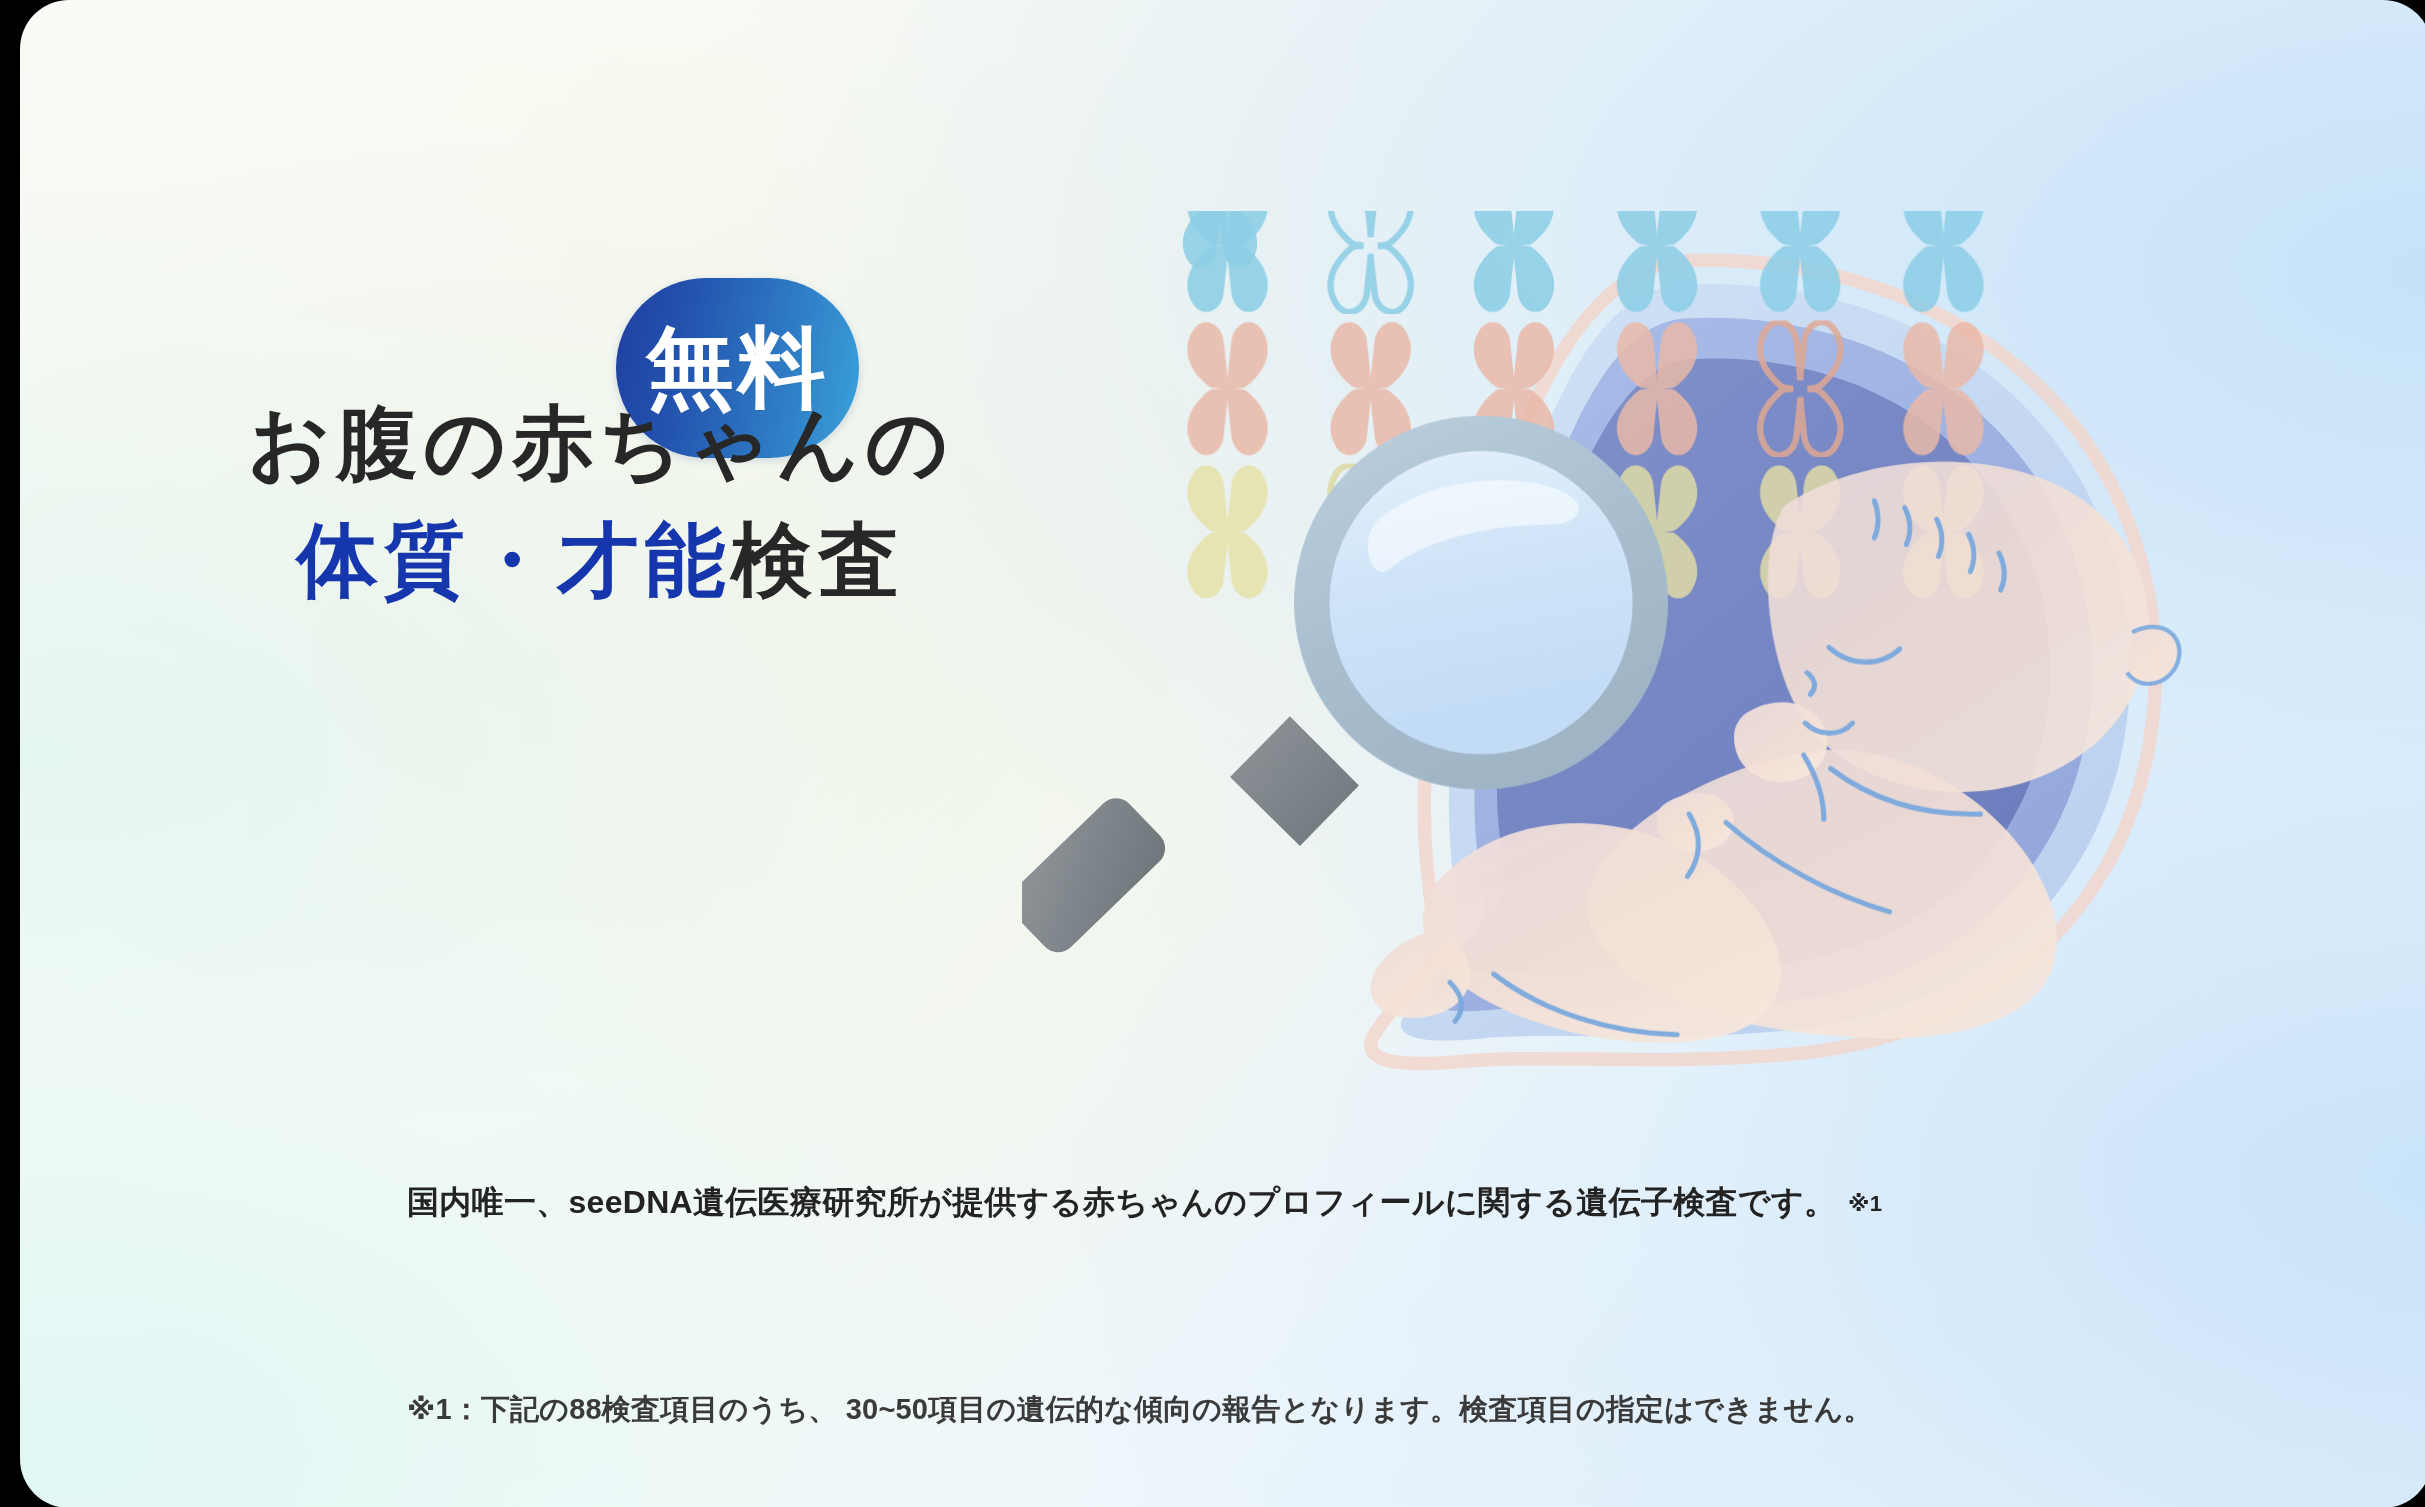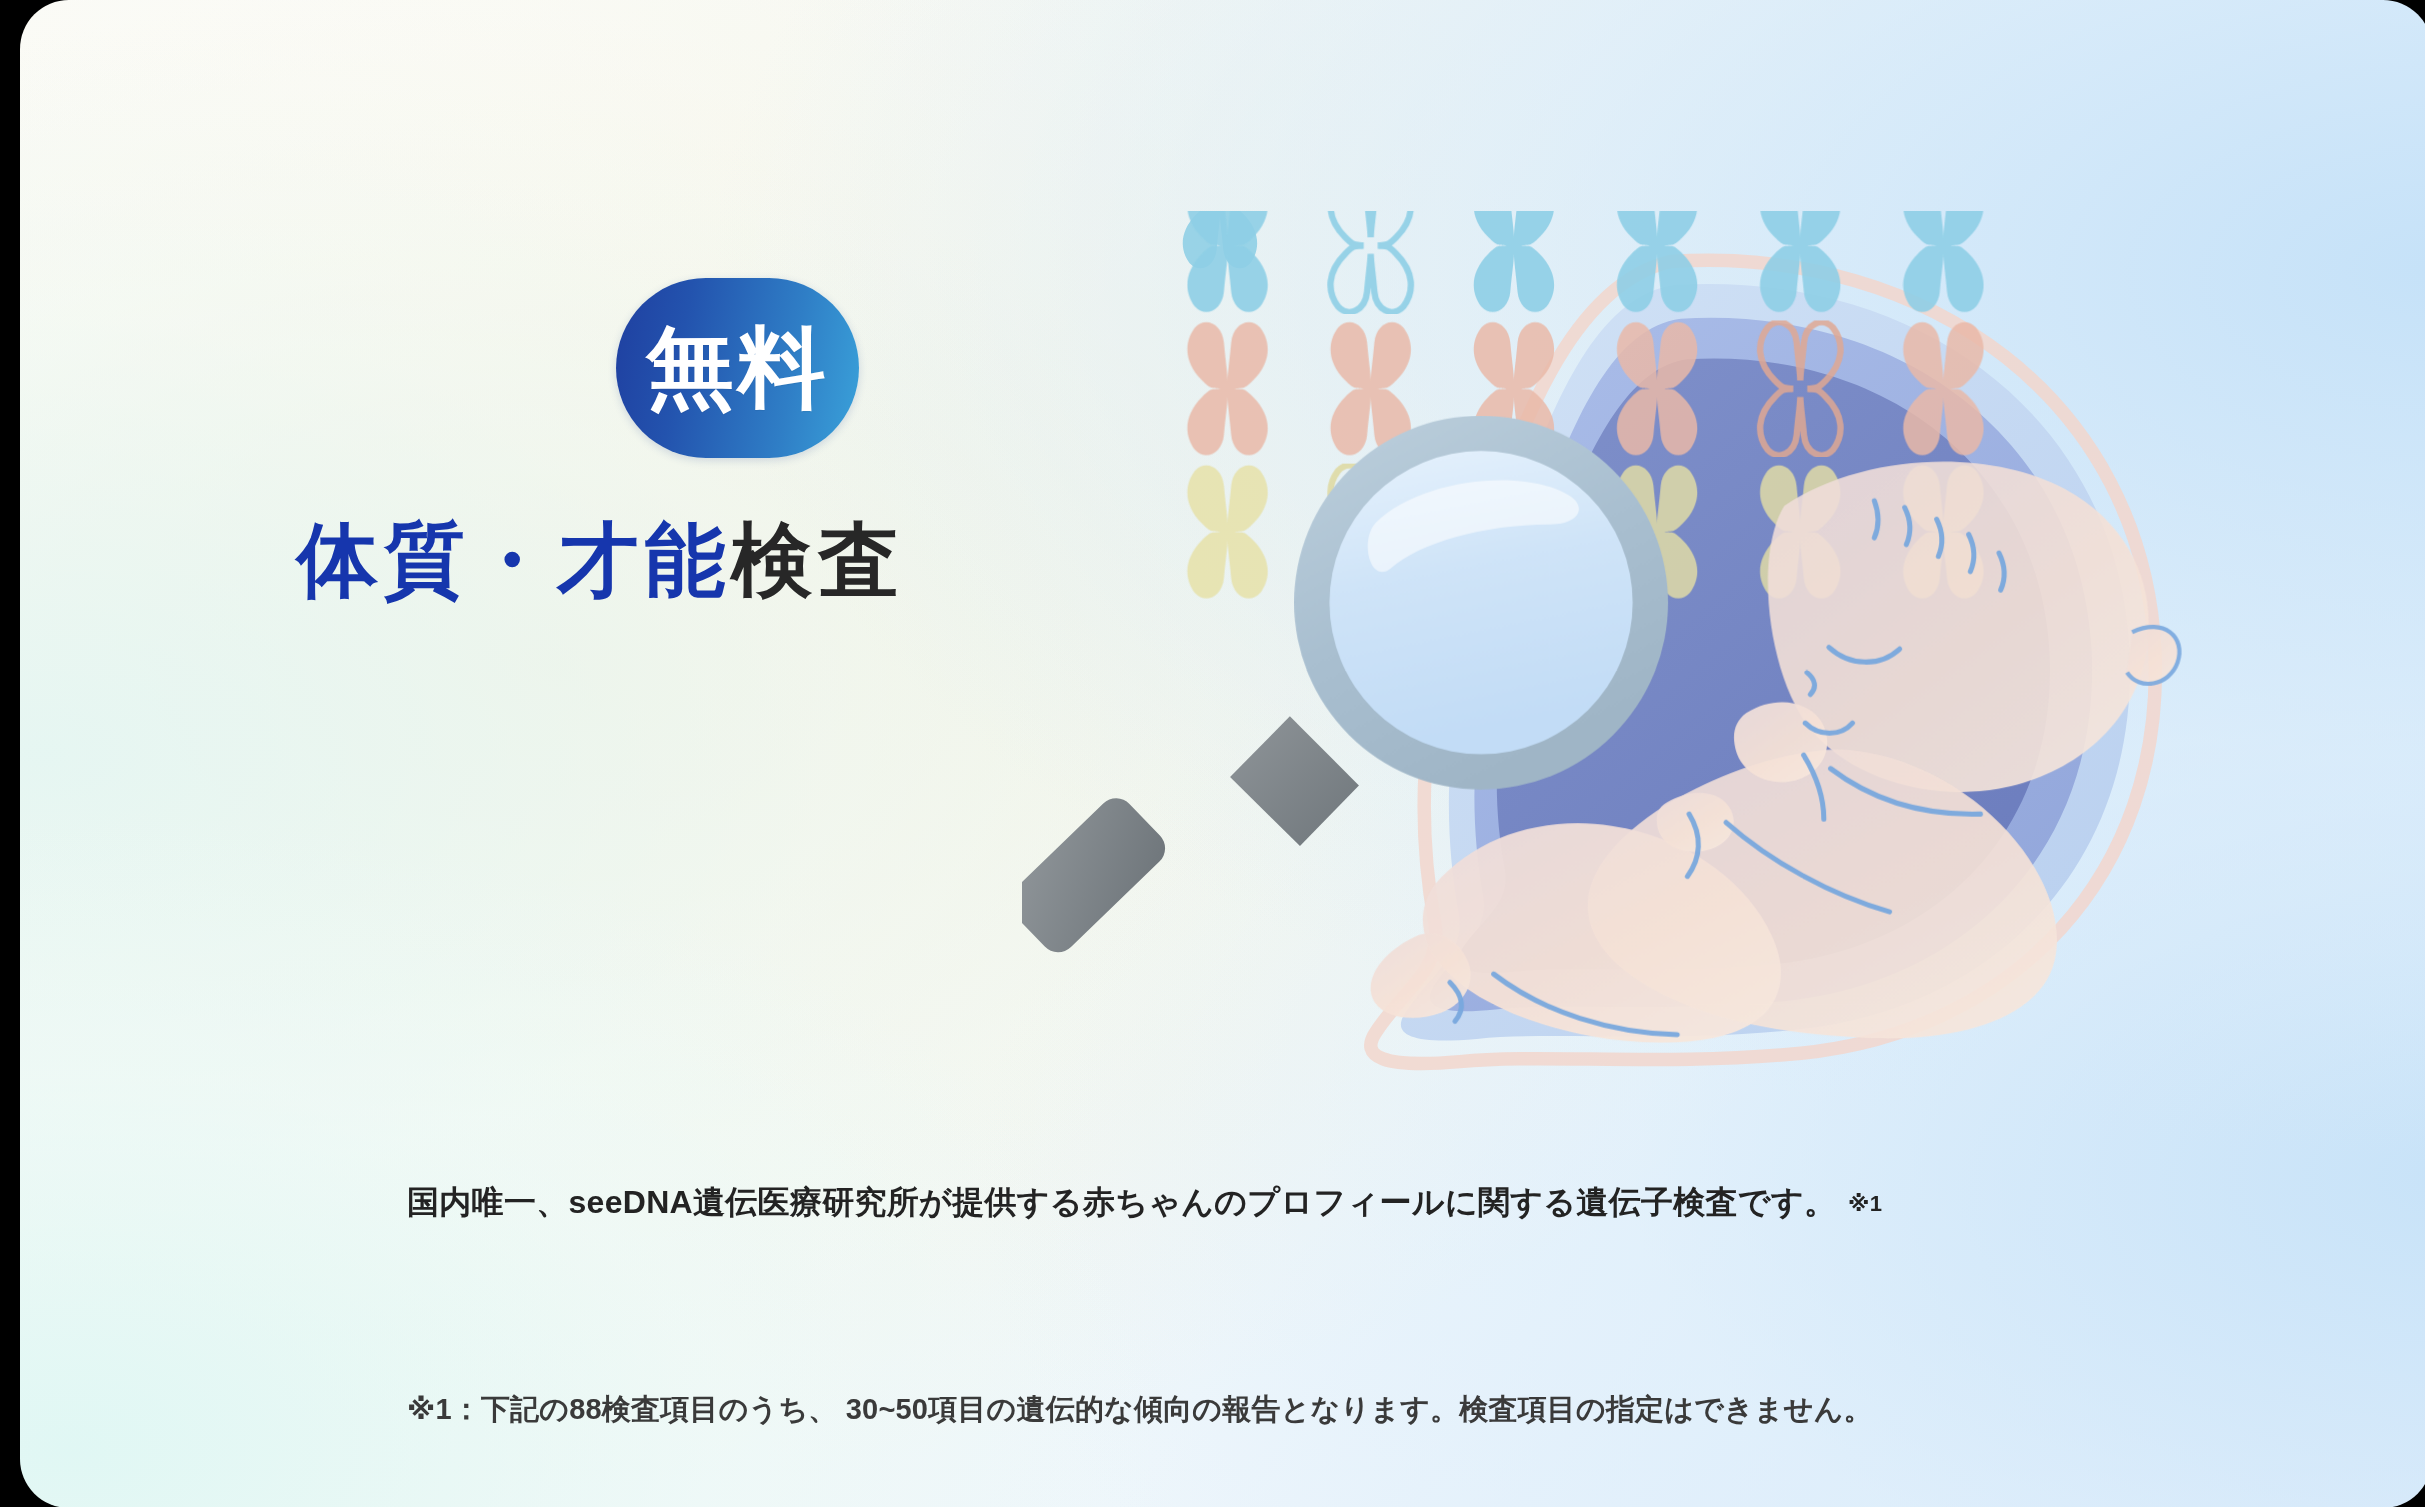--- a/index.html
+++ b/index.html
@@ -63,20 +63,23 @@
 </style>
 </head>
 <body>
 
 <div id="card">
 
   <div id="free-badge">
     <span>無料</span>
   </div>
 
+  <div id="title-1" class="title-line">
+    <span>お腹の赤ちゃんの</span>
+  </div>
   <div id="title-2" class="title-line">
     <span class="t-blue">体質・才能</span><span>検査</span>
   </div>
 
   <div id="art">
     <svg viewBox="0 0 1420 1090" xmlns="http://www.w3.org/2000/svg">
       <defs>
         <linearGradient id="lensG" x1="0" y1="0" x2="0.2" y2="1">
           <stop offset="0" stop-color="#e6f2fd"></stop>
           <stop offset="45%" stop-color="#cfe4f8"></stop>

